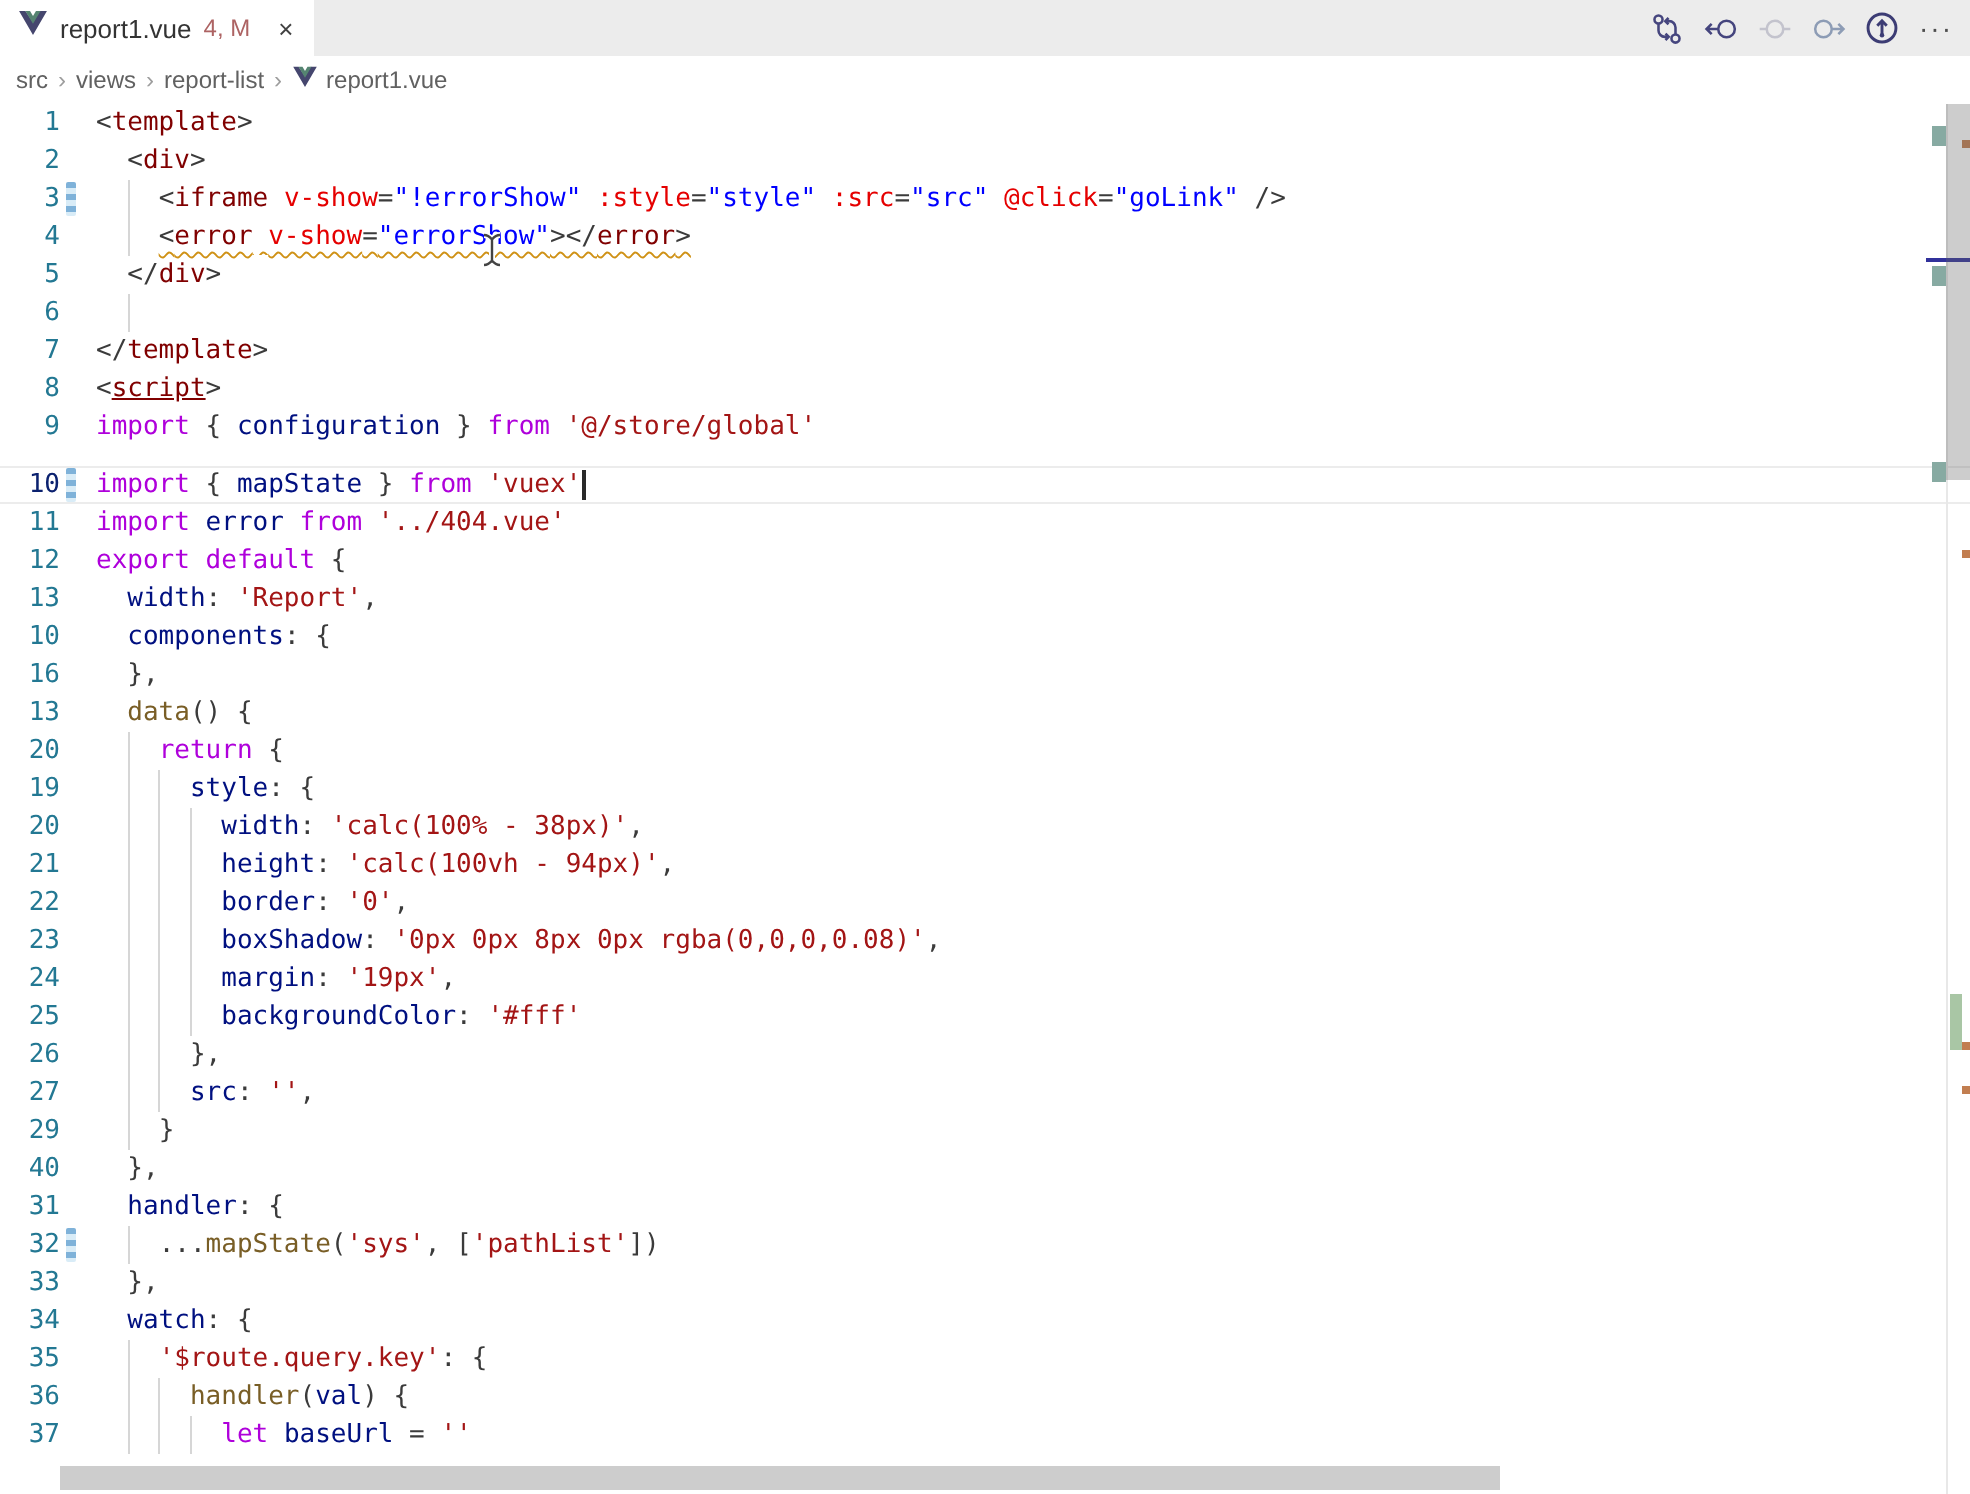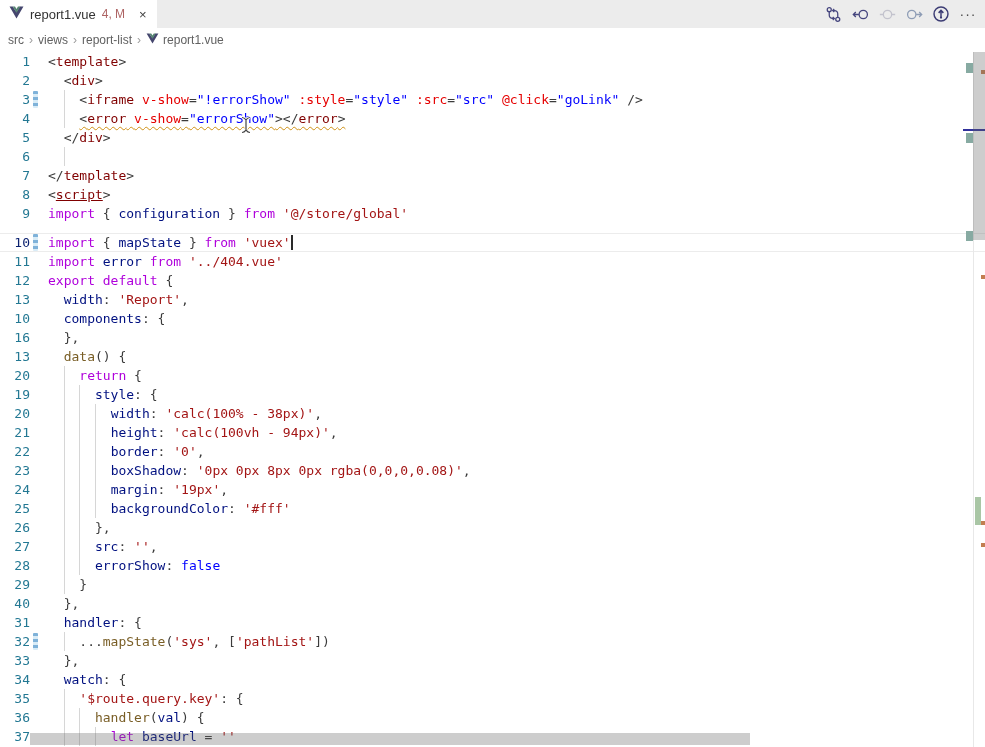--- a/index.html
+++ b/index.html
@@ -147,21 +147,20 @@
       <div class="row"><span class="ln">20</span><span class="guide" style="left: 63.66px;"></span><span class="code">    <span class="tk" style="color: var(--tk-kw);">return</span><span class="tk" style="color: var(--tk-pn);"> {</span></span></div>
       <div class="row"><span class="ln">19</span><span class="guide" style="left: 63.66px;"></span><span class="guide" style="left: 79.32px;"></span><span class="code">      <span class="tk" style="color: var(--tk-vr);">style</span><span class="tk" style="color: var(--tk-pn);">: {</span></span></div>
       <div class="row"><span class="ln">20</span><span class="guide" style="left: 63.66px;"></span><span class="guide" style="left: 79.32px;"></span><span class="guide" style="left: 94.98px;"></span><span class="code">        <span class="tk" style="color: var(--tk-vr);">width</span><span class="tk" style="color: var(--tk-pn);">: </span><span class="tk" style="color: var(--tk-st);">'calc(100% - 38px)'</span><span class="tk" style="color: var(--tk-pn);">,</span></span></div>
       <div class="row"><span class="ln">21</span><span class="guide" style="left: 63.66px;"></span><span class="guide" style="left: 79.32px;"></span><span class="guide" style="left: 94.98px;"></span><span class="code">        <span class="tk" style="color: var(--tk-vr);">height</span><span class="tk" style="color: var(--tk-pn);">: </span><span class="tk" style="color: var(--tk-st);">'calc(100vh - 94px)'</span><span class="tk" style="color: var(--tk-pn);">,</span></span></div>
       <div class="row"><span class="ln">22</span><span class="guide" style="left: 63.66px;"></span><span class="guide" style="left: 79.32px;"></span><span class="guide" style="left: 94.98px;"></span><span class="code">        <span class="tk" style="color: var(--tk-vr);">border</span><span class="tk" style="color: var(--tk-pn);">: </span><span class="tk" style="color: var(--tk-st);">'0'</span><span class="tk" style="color: var(--tk-pn);">,</span></span></div>
       <div class="row"><span class="ln">23</span><span class="guide" style="left: 63.66px;"></span><span class="guide" style="left: 79.32px;"></span><span class="guide" style="left: 94.98px;"></span><span class="code">        <span class="tk" style="color: var(--tk-vr);">boxShadow</span><span class="tk" style="color: var(--tk-pn);">: </span><span class="tk" style="color: var(--tk-st);">'0px 0px 8px 0px rgba(0,0,0,0.08)'</span><span class="tk" style="color: var(--tk-pn);">,</span></span></div>
       <div class="row"><span class="ln">24</span><span class="guide" style="left: 63.66px;"></span><span class="guide" style="left: 79.32px;"></span><span class="guide" style="left: 94.98px;"></span><span class="code">        <span class="tk" style="color: var(--tk-vr);">margin</span><span class="tk" style="color: var(--tk-pn);">: </span><span class="tk" style="color: var(--tk-st);">'19px'</span><span class="tk" style="color: var(--tk-pn);">,</span></span></div>
       <div class="row"><span class="ln">25</span><span class="guide" style="left: 63.66px;"></span><span class="guide" style="left: 79.32px;"></span><span class="guide" style="left: 94.98px;"></span><span class="code">        <span class="tk" style="color: var(--tk-vr);">backgroundColor</span><span class="tk" style="color: var(--tk-pn);">: </span><span class="tk" style="color: var(--tk-st);">'#fff'</span></span></div>
       <div class="row"><span class="ln">26</span><span class="guide" style="left: 63.66px;"></span><span class="guide" style="left: 79.32px;"></span><span class="code">      <span class="tk" style="color: var(--tk-pn);">},</span></span></div>
       <div class="row"><span class="ln">27</span><span class="guide" style="left: 63.66px;"></span><span class="guide" style="left: 79.32px;"></span><span class="code">      <span class="tk" style="color: var(--tk-vr);">src</span><span class="tk" style="color: var(--tk-pn);">: </span><span class="tk" style="color: var(--tk-st);">''</span><span class="tk" style="color: var(--tk-pn);">,</span></span></div>
-      <div class="row"><span class="ln">28</span><span class="guide" style="left: 63.66px;"></span><span class="guide" style="left: 79.32px;"></span><span class="code">      <span class="tk" style="color: var(--tk-vr);">errorShow</span><span class="tk" style="color: var(--tk-pn);">: </span><span class="tk" style="color: var(--tk-sb);">false</span></span></div>
       <div class="row"><span class="ln">29</span><span class="guide" style="left: 63.66px;"></span><span class="code">    <span class="tk" style="color: var(--tk-pn);">}</span></span></div>
       <div class="row"><span class="ln">40</span><span class="code">  <span class="tk" style="color: var(--tk-pn);">},</span></span></div>
       <div class="row"><span class="ln">31</span><span class="code">  <span class="tk" style="color: var(--tk-vr);">handler</span><span class="tk" style="color: var(--tk-pn);">: {</span></span></div>
       <div class="row"><span class="ln">32</span><span class="mod"></span><span class="guide" style="left: 63.66px;"></span><span class="code">    <span class="tk" style="color: var(--tk-pn);">...</span><span class="tk" style="color: var(--tk-fn);">mapState</span><span class="tk" style="color: var(--tk-pn);">(</span><span class="tk" style="color: var(--tk-st);">'sys'</span><span class="tk" style="color: var(--tk-pn);">, [</span><span class="tk" style="color: var(--tk-st);">'pathList'</span><span class="tk" style="color: var(--tk-pn);">])</span></span></div>
       <div class="row"><span class="ln">33</span><span class="code">  <span class="tk" style="color: var(--tk-pn);">},</span></span></div>
       <div class="row"><span class="ln">34</span><span class="code">  <span class="tk" style="color: var(--tk-vr);">watch</span><span class="tk" style="color: var(--tk-pn);">: {</span></span></div>
       <div class="row"><span class="ln">35</span><span class="guide" style="left: 63.66px;"></span><span class="code">    <span class="tk" style="color: var(--tk-st);">'$route.query.key'</span><span class="tk" style="color: var(--tk-pn);">: {</span></span></div>
       <div class="row"><span class="ln">36</span><span class="guide" style="left: 63.66px;"></span><span class="guide" style="left: 79.32px;"></span><span class="code">      <span class="tk" style="color: var(--tk-fn);">handler</span><span class="tk" style="color: var(--tk-pn);">(</span><span class="tk" style="color: var(--tk-vr);">val</span><span class="tk" style="color: var(--tk-pn);">) {</span></span></div>
       <div class="row"><span class="ln">37</span><span class="guide" style="left: 63.66px;"></span><span class="guide" style="left: 79.32px;"></span><span class="guide" style="left: 94.98px;"></span><span class="code">        <span class="tk" style="color: var(--tk-kw);">let</span><span class="tk" style="color: var(--tk-pn);"> </span><span class="tk" style="color: var(--tk-vr);">baseUrl</span><span class="tk" style="color: var(--tk-pn);"> = </span><span class="tk" style="color: var(--tk-st);">''</span></span></div>
     </div>

